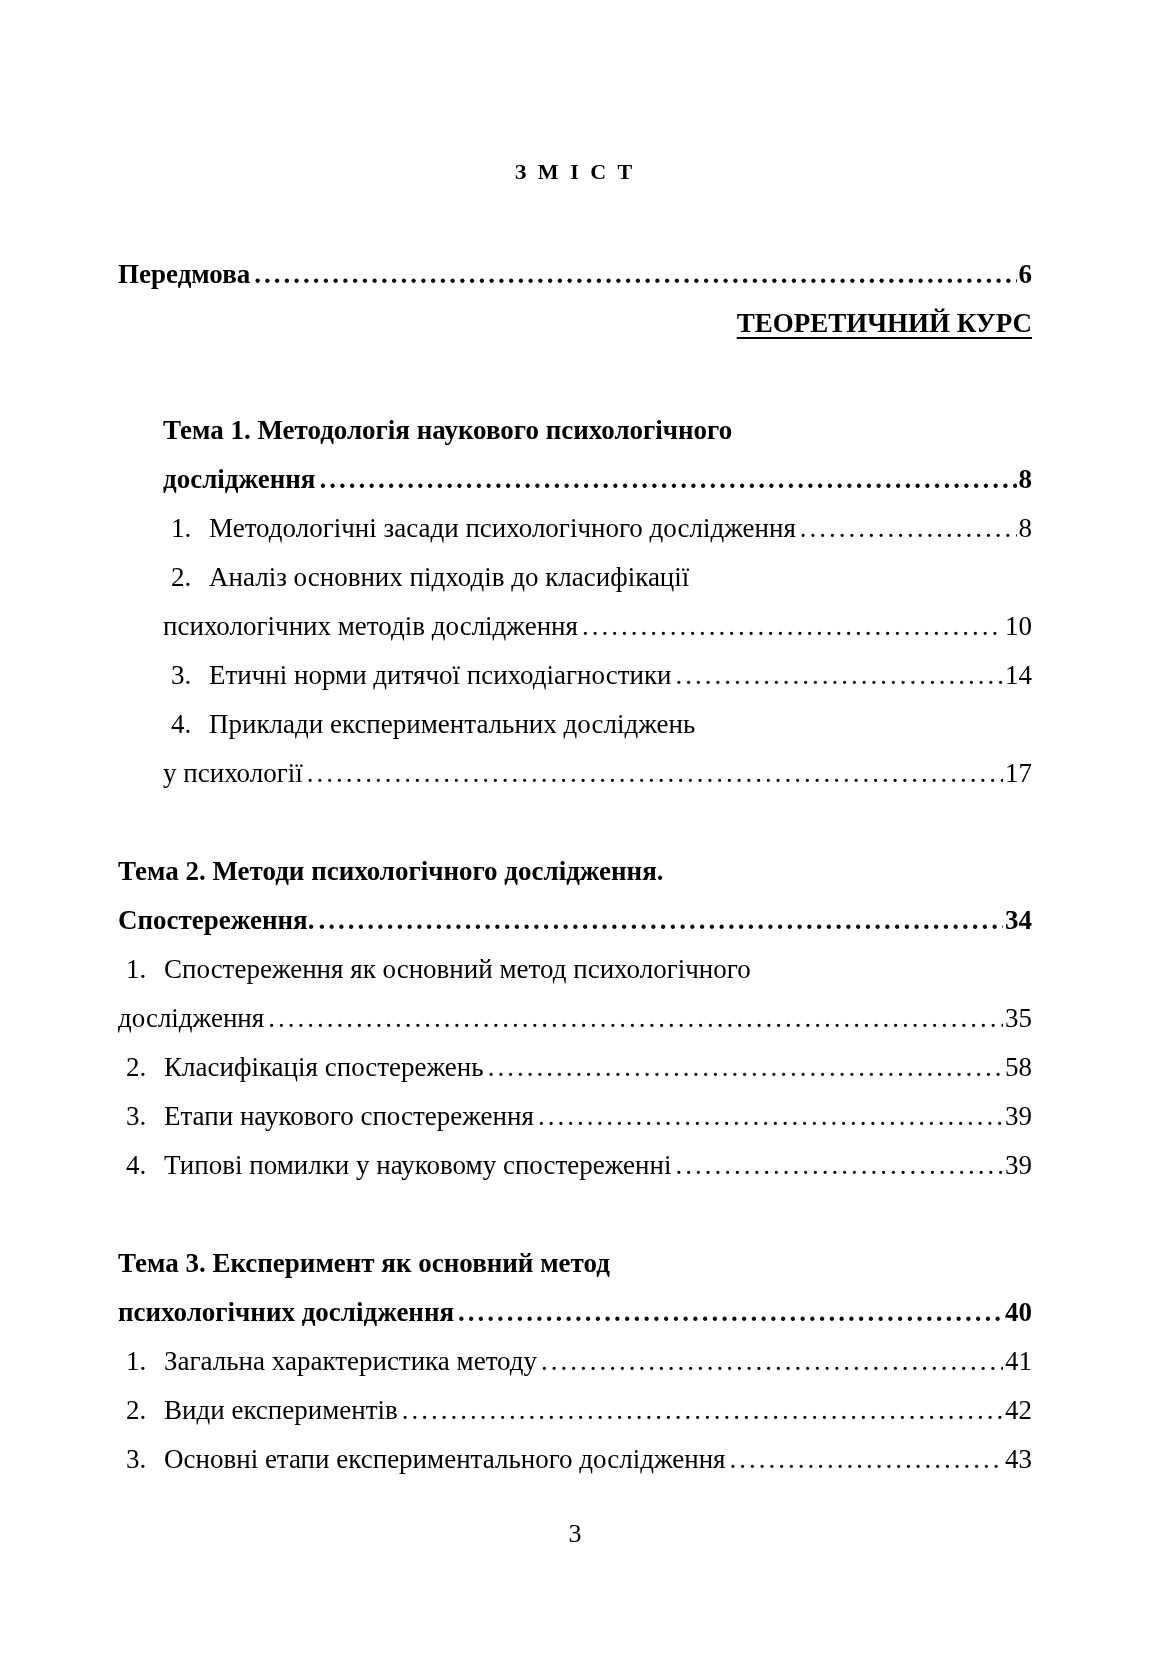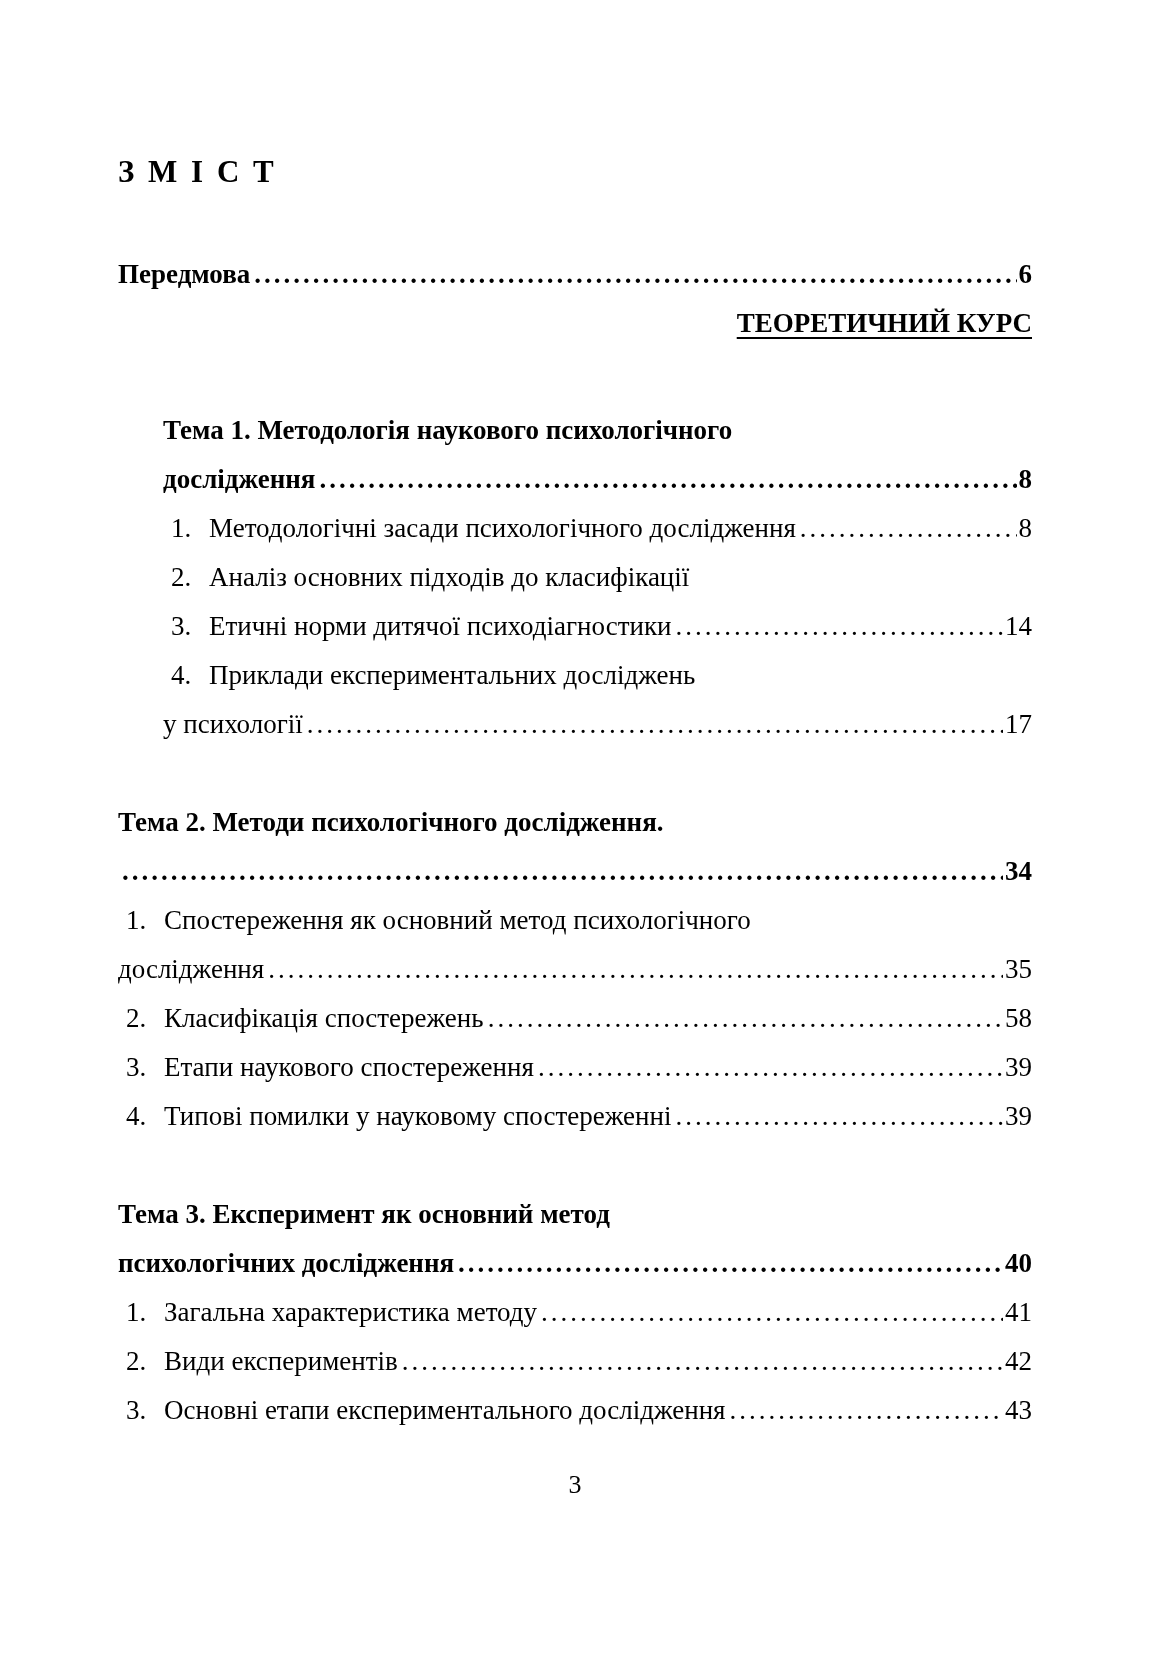--- a/index.html
+++ b/index.html
@@ -6,21 +6,21 @@
   .page {
     width: 1166px; height: 1654px;
     background: #ffffff; color: #000000;
     font-family: "Liberation Serif", "DejaVu Serif", serif;
     overflow: hidden; position: relative;
     margin: 0 auto;
   }
   .content { padding: 150px 134px 0 118px; font-size: 27px; }
 
   .doc-title {
-    text-align: left; font-weight: bold; font-size: 31px;
+    text-align: center; font-weight: bold; font-size: 22px;
     letter-spacing: 3px; height: 44px; line-height: 44px;
     white-space: nowrap;
   }
 
   .line {
     display: flex; align-items: baseline;
     height: 49px; line-height: 49px; white-space: nowrap;
   }
   .bold { font-weight: bold; }
 
@@ -83,20 +83,25 @@
         <span class="num">1.</span>
         <span class="txt">Методологічні засади психологічного дослідження</span>
         <span class="leader"></span>
         <span class="pg">8</span>
       </div>
       <div class="line">
         <span class="num">2.</span>
         <span class="txt">Аналіз основних підходів до класифікації</span>
       </div>
       <div class="line">
+        <span class="txt">психологічних методів дослідження</span>
+        <span class="leader"></span>
+        <span class="pg">10</span>
+      </div>
+      <div class="line">
         <span class="num">3.</span>
         <span class="txt">Етичні норми дитячої психодіагностики</span>
         <span class="leader"></span>
         <span class="pg">14</span>
       </div>
       <div class="line">
         <span class="num">4.</span>
         <span class="txt">Приклади експериментальних досліджень</span>
       </div>
       <div class="line">
@@ -104,20 +109,21 @@
         <span class="leader"></span>
         <span class="pg">17</span>
       </div>
     </div>
 
     <div class="theme-2">
       <div class="line bold">
         <span class="txt">Тема 2. Методи психологічного дослідження.</span>
       </div>
       <div class="line bold">
+        <span class="txt">Спостереження.</span>
         <span class="leader"></span>
         <span class="pg">34</span>
       </div>
       <div class="line">
         <span class="num">1.</span>
         <span class="txt">Спостереження як основний метод психологічного</span>
       </div>
       <div class="line">
         <span class="txt">дослідження</span>
         <span class="leader"></span>

